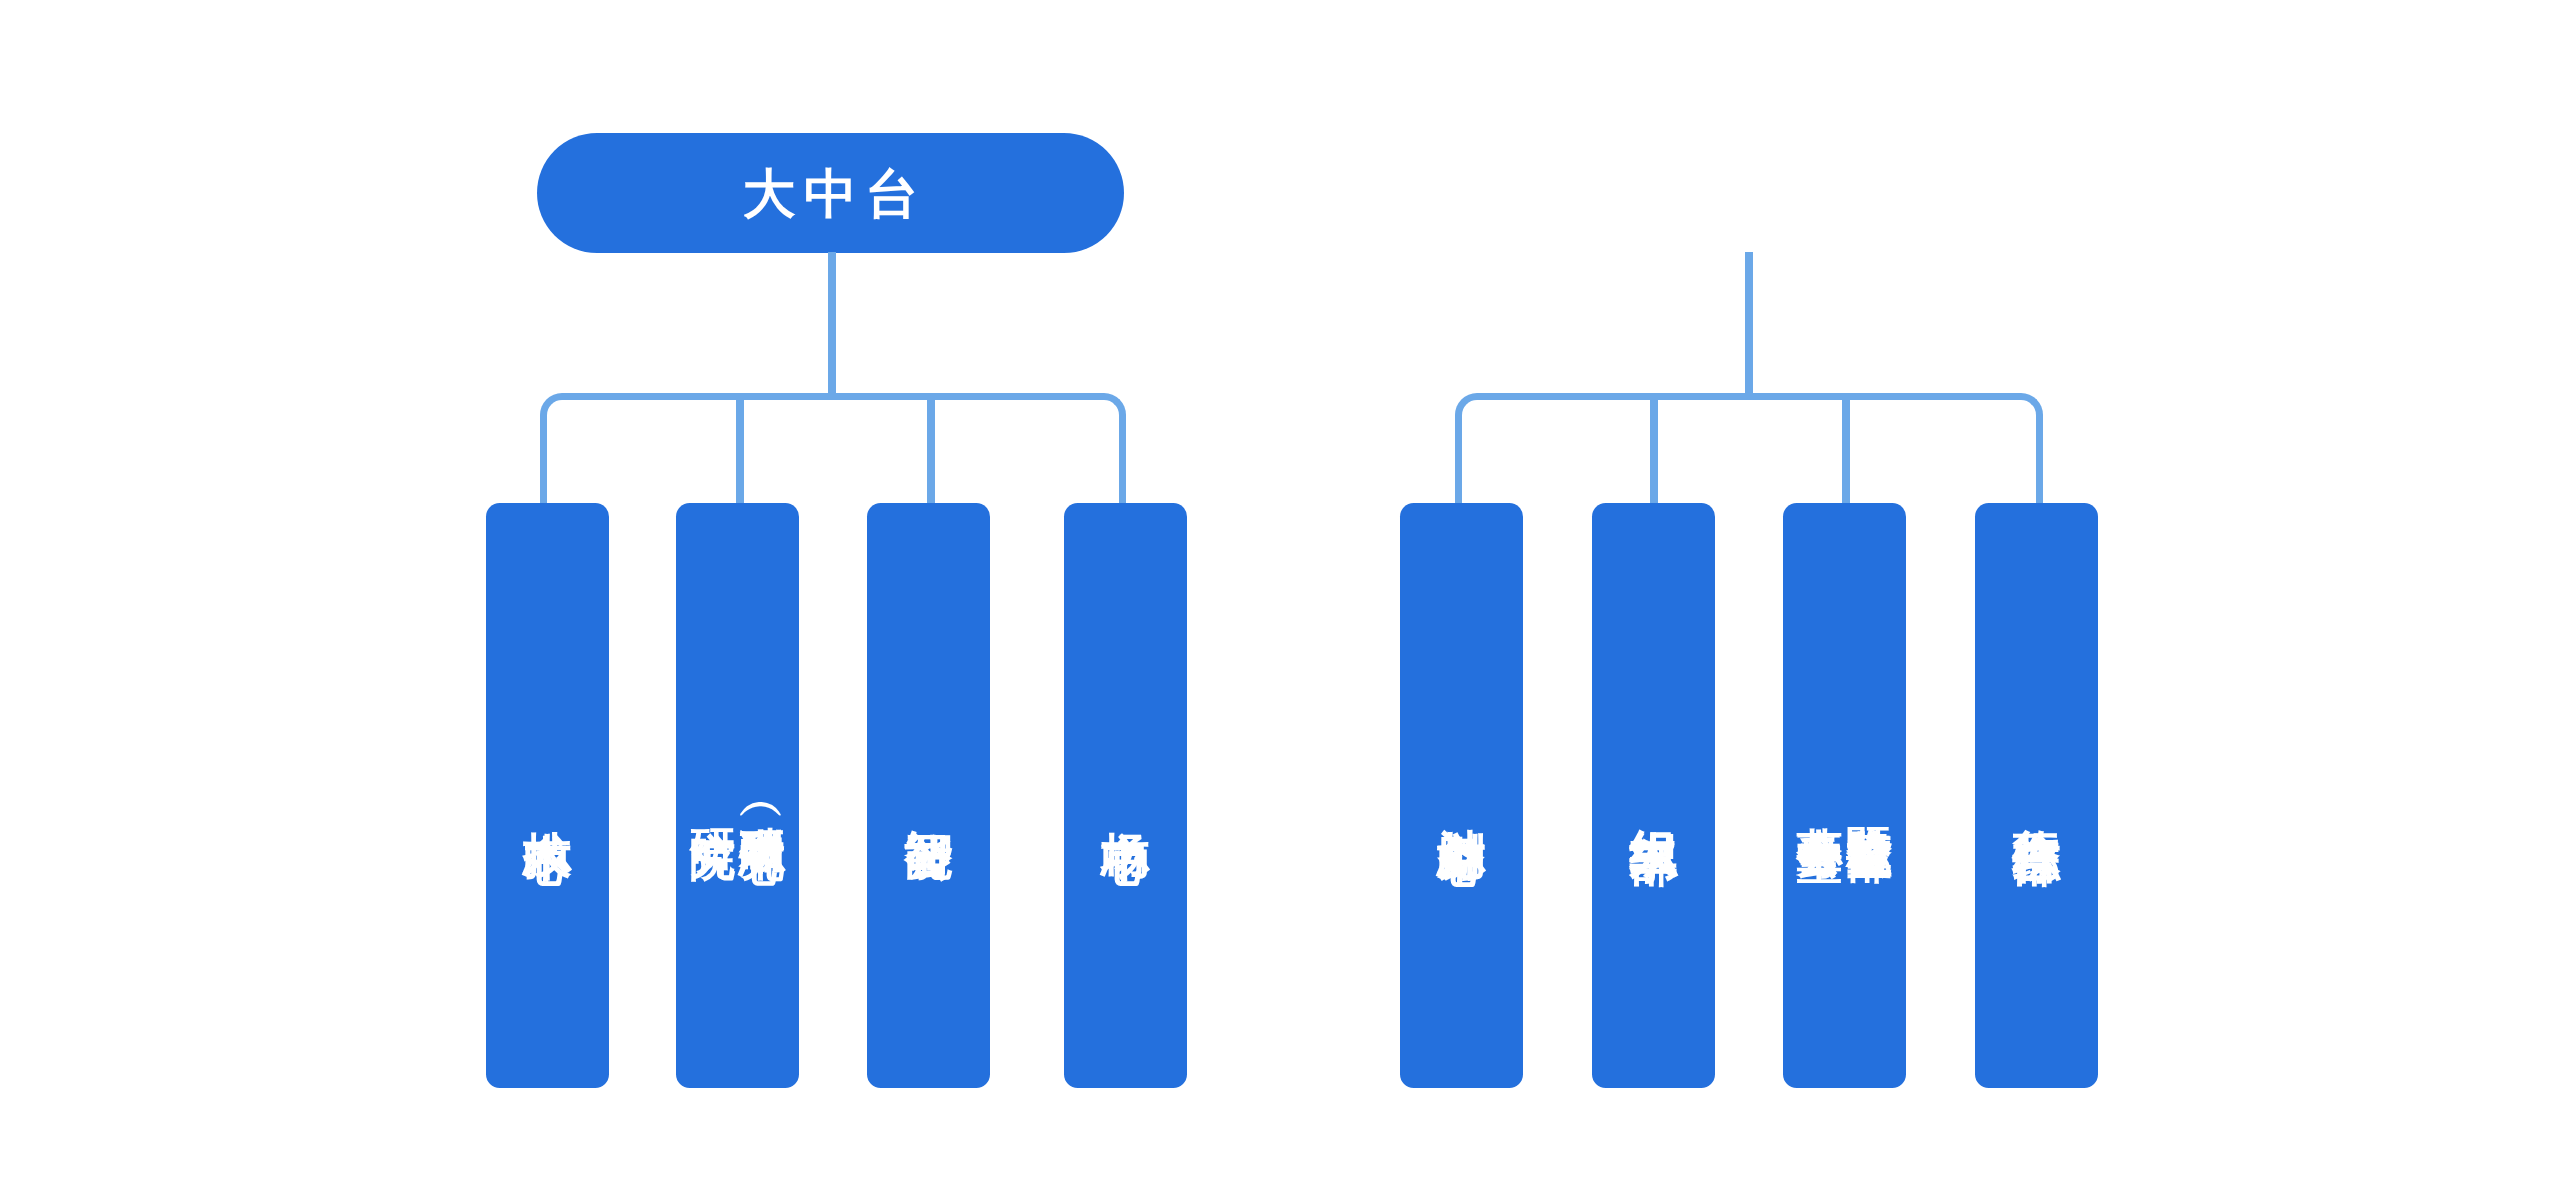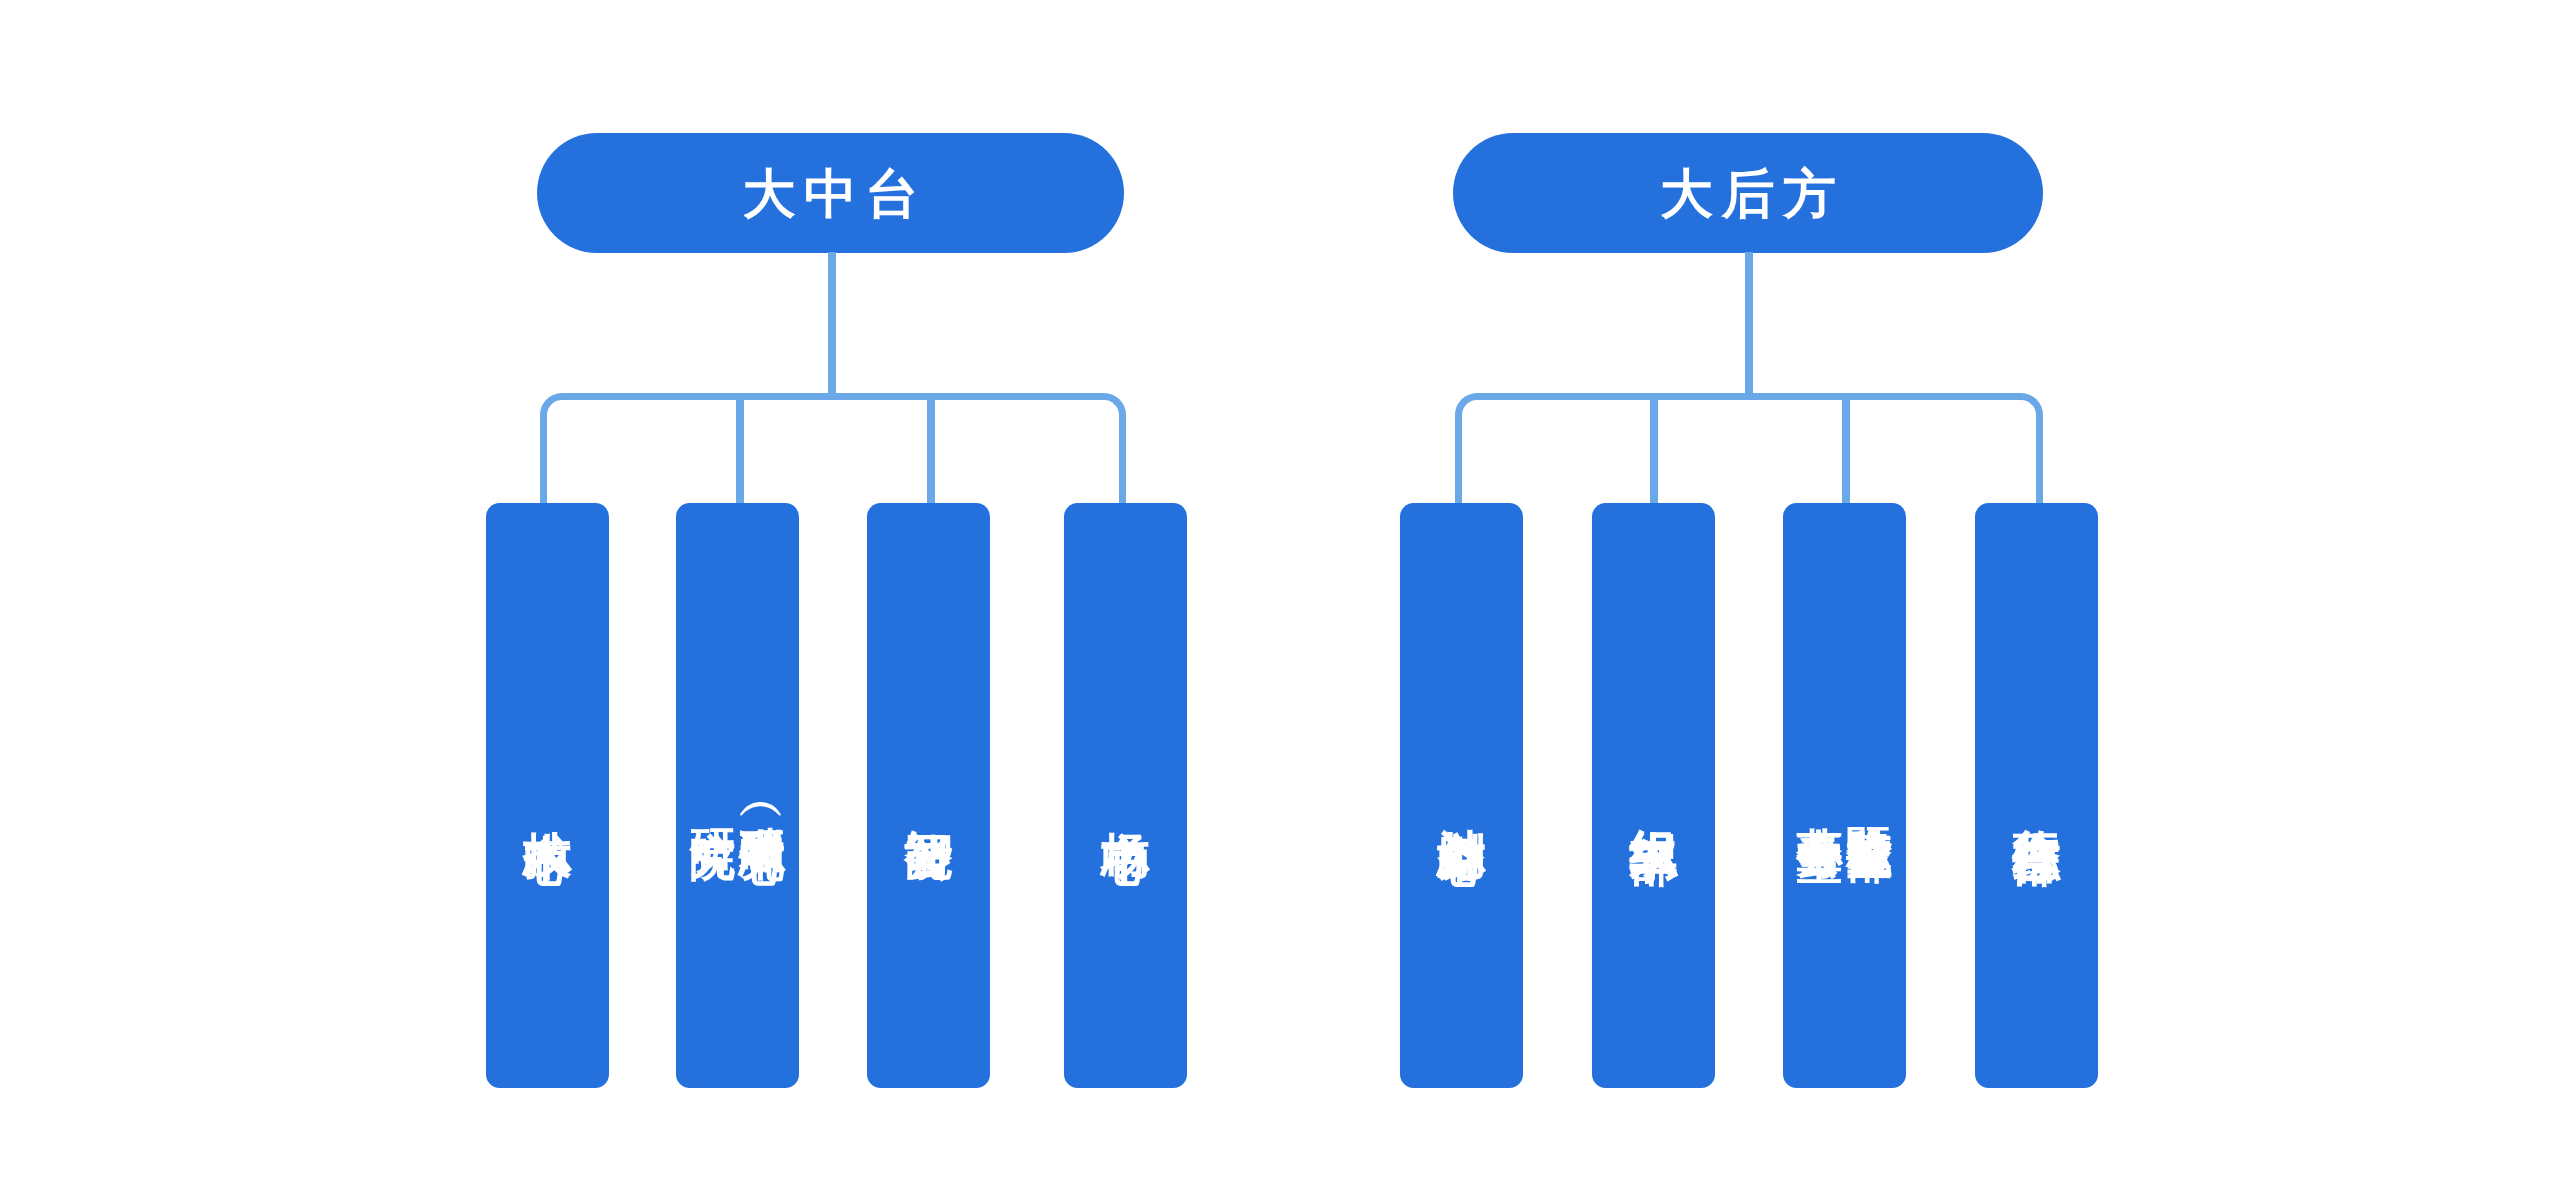--- a/index.html
+++ b/index.html
@@ -133,23 +133,20 @@
       <span class="leaf-col">智能公司</span>
     </div>
 
     <div class="leaf-box single" style="left:1064px; top:489px; width:123px; height:585px;">
       <span class="leaf-col">市场中心</span>
     </div>
   </div>
 
   <div class="org-group">
 
-    <div class="root-pill" style="left:1453px; top:119px; width:590px; height:120px;">
-      <span class="root-pill-label">大后方</span>
-    </div>
 
     <div class="connector-layer">
       <div class="conn-trunk" style="left:1745px; top:238px; width:7.7px; height:143px;"></div>
       <div class="conn-bus" style="left:1455px; top:379px; width:588px; height:111px;"></div>
       <div class="conn-drop" style="left:1650px; top:386px; width:7.7px; height:103px;"></div>
       <div class="conn-drop" style="left:1842px; top:386px; width:7.7px; height:103px;"></div>
     </div>
 
     <div class="leaf-box single" style="left:1400px; top:489px; width:123px; height:585px;">
       <span class="leaf-col">计划财务中心</span>

